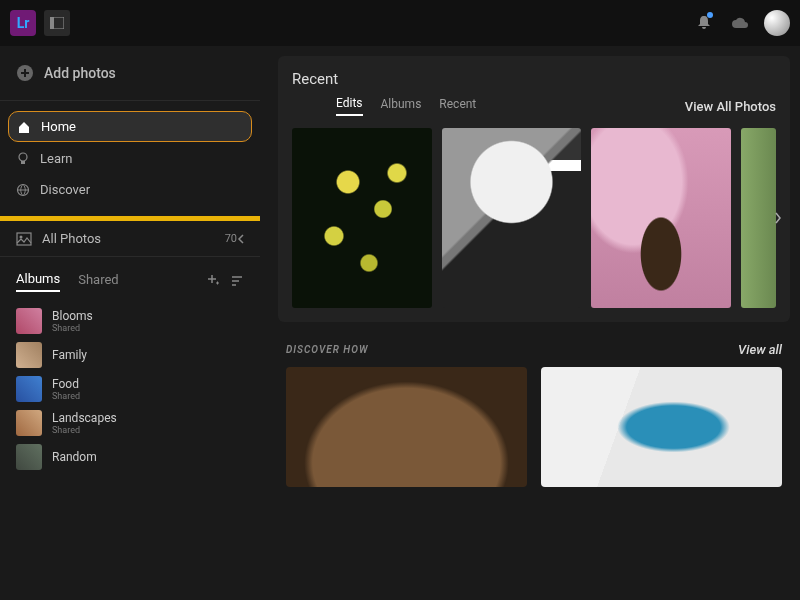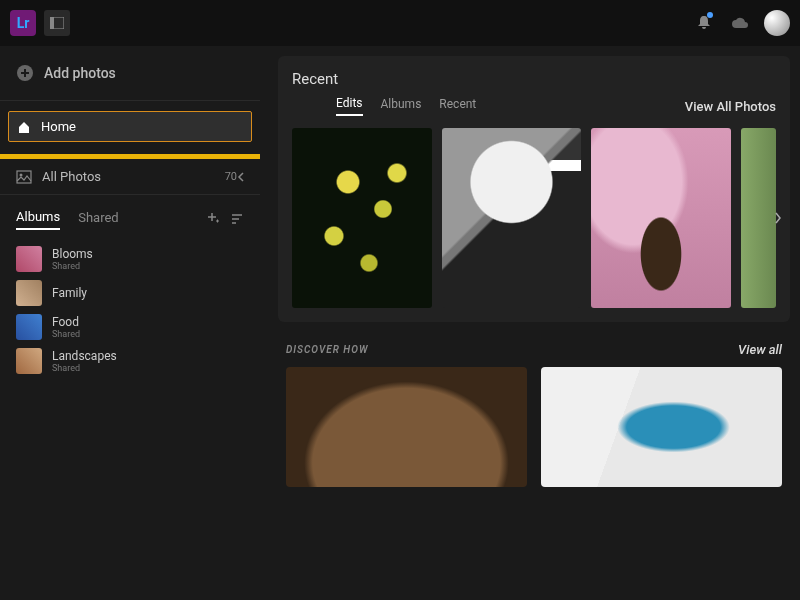--- a/index.html
+++ b/index.html
@@ -9,21 +9,21 @@
 .panel-btn { width: 26px; height: 26px; background: #2a2a2a; border-radius: 3px; display: flex; align-items: center; justify-content: center; cursor: pointer; }
 .topbar-spacer { flex: 1; }
 .topbar-icon { width: 28px; height: 28px; display: flex; align-items: center; justify-content: center; cursor: pointer; margin-left: 8px; position: relative; }
 .notif-dot { position: absolute; top: 3px; right: 5px; width: 6px; height: 6px; background: #4b9fff; border-radius: 50%; }
 .avatar { width: 26px; height: 26px; border-radius: 50%; background: radial-gradient(circle at 30% 30%, #fff, #888); cursor: pointer; margin-left: 10px; }
 .layout { display: flex; height: 554px; }
 .sidebar { width: 260px; background: #1a1a1a; display: flex; flex-direction: column; overflow-y: auto; }
 .add-photos { display: flex; align-items: center; padding: 18px 16px; cursor: pointer; color: #bbb; font-size: 14px; font-weight: 500; }
 .add-photos svg { margin-right: 10px; }
 .nav-block { border-top: 1px solid #2a2a2a; padding: 10px 8px; }
-.nav-item { display: flex; align-items: center; padding: 7px 8px; border-radius: 2px; cursor: pointer; font-size: 13px; color: #bbb; margin-bottom: 2px; }
+.nav-item { display: flex; align-items: center; padding: 7px 8px; border-radius: 10px; cursor: pointer; font-size: 13px; color: #bbb; margin-bottom: 2px; }
 .nav-item.active { background: #2f2f2f; border: 1.5px solid #d88c1c; color: #fff; }
 .nav-item svg { margin-right: 10px; flex-shrink: 0; }
 .all-photos-row { display: flex; align-items: center; padding: 10px 16px; border-top: 5px solid #eab308; border-bottom: 1px solid #2a2a2a; cursor: pointer; font-size: 13px; color: #bbb; }
 .all-photos-row .count { margin-left: auto; font-size: 11px; color: #888; }
 .albums-header { display: flex; align-items: center; padding: 14px 16px 8px; }
 .albums-tab { font-size: 13px; color: #888; margin-right: 18px; cursor: pointer; padding-bottom: 4px; }
 .albums-tab.active { color: #fff; border-bottom: 2px solid #fff; }
 .albums-header-spacer { flex: 1; }
 .albums-list { padding: 4px 8px; }
 .album-item { display: flex; align-items: center; padding: 4px 8px; cursor: pointer; border-radius: 3px; }
@@ -98,20 +98,34 @@
       <span>Add photos</span>
     </div>
 
     <div class="nav-block">
       <div class="nav-item active">
         <svg width="14" height="14" viewBox="0 0 14 14">
             <path d="M2 7 L7 2 L12 7 L12 13 L2 13 Z" fill="#fff"></path>
           </svg>
         <span>Home</span>
       </div>
+      <div class="nav-item">
+        <svg width="14" height="14" viewBox="0 0 14 14">
+            <circle cx="7" cy="5" r="4" fill="none" stroke="#888" stroke-width="1.2"></circle>
+            <rect x="5" y="9" width="4" height="3" fill="#888"></rect>
+          </svg>
+        <span>Learn</span>
+      </div>
+      <div class="nav-item">
+        <svg width="14" height="14" viewBox="0 0 14 14">
+            <circle cx="7" cy="7" r="5.5" fill="none" stroke="#888" stroke-width="1.2"></circle>
+            <path d="M1.5 7 H12.5 M7 1.5 C4 4 4 10 7 12.5 C10 10 10 4 7 1.5" fill="none" stroke="#888" stroke-width="1"></path>
+          </svg>
+        <span>Discover</span>
+      </div>
     </div>
 
     <div class="all-photos-row">
       <svg width="16" height="14" viewBox="0 0 16 14" style="margin-right:10px">
           <rect x="1" y="1" width="14" height="12" fill="none" stroke="#888" stroke-width="1.2"></rect>
           <circle cx="5" cy="5" r="1.5" fill="#888"></circle>
           <path d="M1 11 L5 7 L8 10 L11 6 L15 11" fill="none" stroke="#888" stroke-width="1.2"></path>
         </svg>
       <span>All Photos</span>
       <span class="count">70</span>
@@ -159,20 +173,27 @@
             <span class="album-shared">Shared</span>
           </div>
       </div>
       <div class="album-item">
         <div class="album-thumb a-land"></div>
         <div class="album-info">
             <span class="album-name">Landscapes</span>
             <span class="album-shared">Shared</span>
           </div>
       </div>
+      <div class="album-item">
+        <div class="album-thumb a-random"></div>
+        <div class="album-info">
+            <span class="album-name">Random</span>
+            <span class="album-shared"></span>
+          </div>
+      </div>
     </div>
   </div>
 
   <div class="main">
     <div class="recent-panel">
       <div class="recent-title">Recent</div>
       <div class="recent-tabs-row">
         <div class="recent-tab active">Edits</div>
         <div class="recent-tab">Albums</div>
         <div class="recent-tab">Recent</div>

